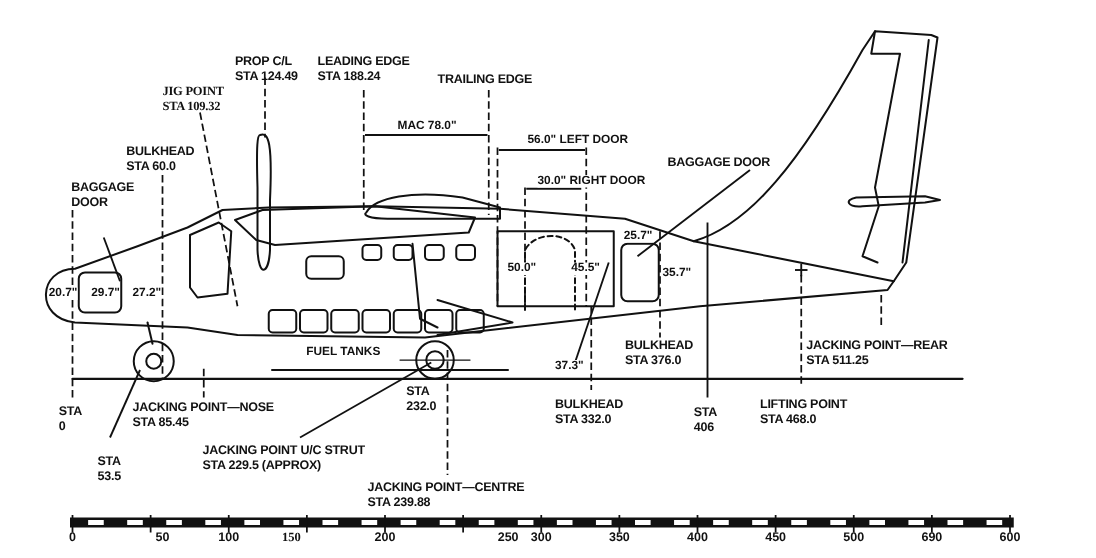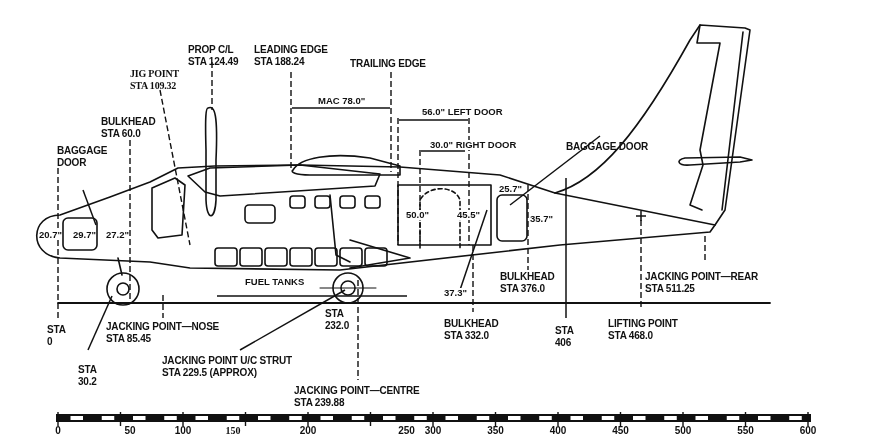--- a/index.html
+++ b/index.html
@@ -168,21 +168,21 @@
     <div>STA 109.32</div>
   </div>
 <div class="lbl" style="left:101px;top:116px;">
   <div>BULKHEAD</div>
     <div>STA 60.0</div>
   </div>
 <div class="lbl" style="left:57px;top:145px;">
   <div>BAGGAGE</div>
     <div>DOOR</div>
   </div>
-<div class="lbl" style="left:566px;top:125px;margin-top:16px;">
+<div class="lbl" style="left:534px;top:125px;">
   <div>BAGGAGE DOOR</div>
   </div>
 
 <div class="dim" style="left:318px;top:96px;">MAC 78.0"</div>
 <div class="dim" style="left:422px;top:107px;">56.0" LEFT DOOR</div>
 <div class="dim" style="left:430px;top:140px;">30.0" RIGHT DOOR</div>
 <div class="dim" style="left:245px;top:277px;">FUEL TANKS</div>
 
 <div class="dim" style="left:39px;top:230px;">20.7"</div>
 <div class="dim" style="left:73px;top:230px;">29.7"</div>
@@ -192,21 +192,21 @@
 <div class="dim" style="left:444px;top:288px;">37.3"</div>
 <div class="dim" style="left:499px;top:184px;">25.7"</div>
 <div class="dim" style="left:530px;top:214px;">35.7"</div>
 
 <div class="lbl" style="left:47px;top:324px;">
   <div>STA</div>
     <div>0</div>
   </div>
 <div class="lbl" style="left:78px;top:364px;">
   <div>STA</div>
-    <div>30.2</div>
+    <div>53.5</div>
   </div>
 <div class="lbl" style="left:106px;top:321px;">
   <div>JACKING POINT—NOSE</div>
     <div>STA 85.45</div>
   </div>
 <div class="lbl" style="left:162px;top:355px;">
   <div>JACKING POINT U/C STRUT</div>
     <div>STA 229.5 (APPROX)</div>
   </div>
 <div class="lbl" style="left:325px;top:308px;">
@@ -243,15 +243,15 @@
     <div class="tick" style="left: 130px;">50</div>
     <div class="tick" style="left: 183px; text-align: center;">100</div>
     <div class="tick" style="left: 233px; font-family: Liberation Serif, serif;">150</div>
     <div class="tick" style="left: 308px; text-align: right;">200</div>
     <div class="tick" style="left: 370.5px; margin-left: 36px;">250</div>
     <div class="tick" style="left: 433px;">300</div>
     <div class="tick" style="left: 495.5px;">350</div>
     <div class="tick" style="left: 558px;">400</div>
     <div class="tick" style="left: 620.5px;">450</div>
     <div class="tick" style="left: 683px;">500</div>
-    <div class="tick" style="left: 745.5px;">550</div>
+    <div class="tick" style="left: 745.5px;">690</div>
     <div class="tick" style="left: 808px;">600</div>
   </div>
 
 </body></html>

